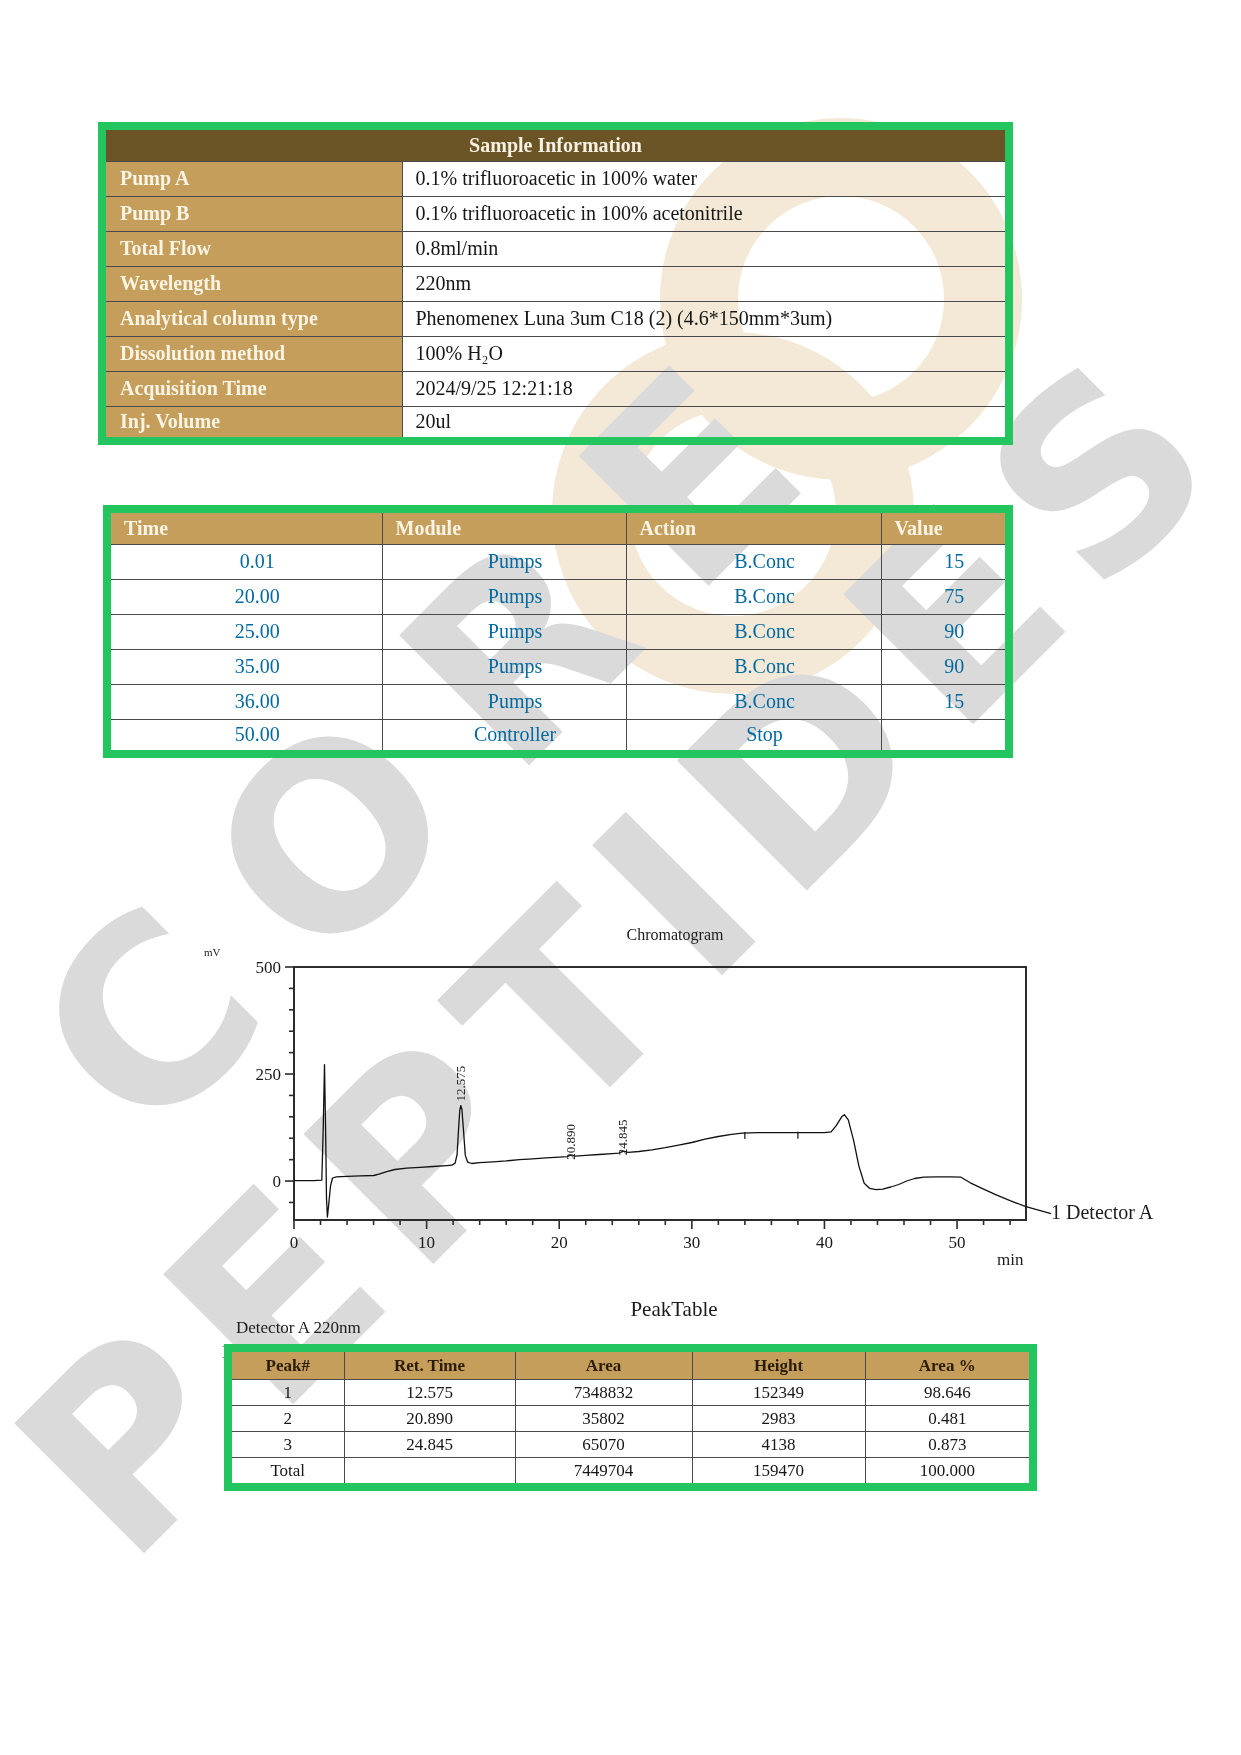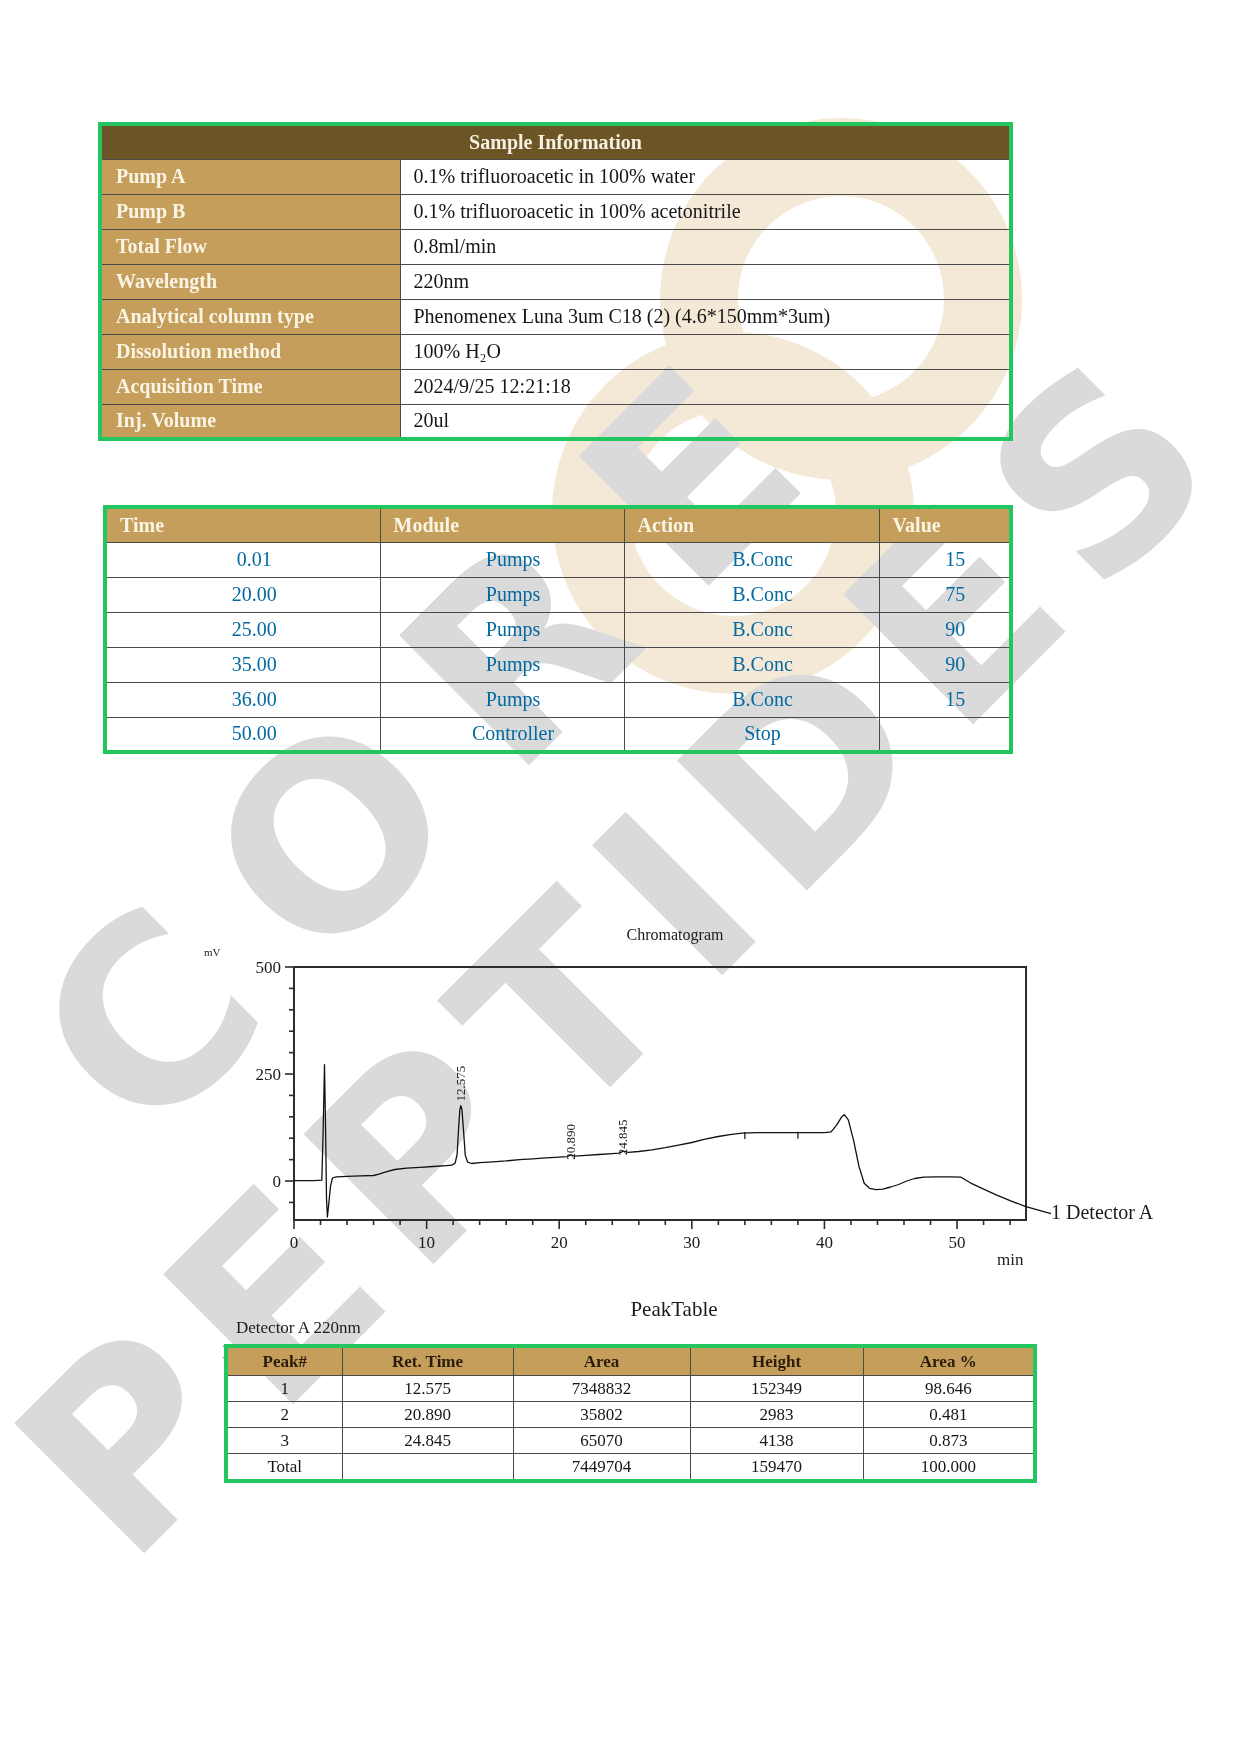--- a/index.html
+++ b/index.html
@@ -16,21 +16,21 @@
     position:absolute;left:-334px;top:496px;width:1850px;
     transform:rotate(-45deg);
     color:#dadada;font-family:"DejaVu Sans","Liberation Sans",sans-serif;
     font-weight:700;line-height:285px;white-space:nowrap;
   }
   .wm-l1{font-size:252px;letter-spacing:60px;margin-left:350px;}
   .wm-l2{font-size:252px;letter-spacing:26px;margin-left:40px;}
   
   table{border-collapse:collapse;table-layout:fixed;position:absolute;z-index:1;}
   td,th{border:1px solid #4a4a4a;overflow:hidden;white-space:nowrap;}
-  table{border:4px solid #22c55e;}
+  table{border:8px solid #22c55e;}
   .t1{left:98px;top:122px;width:915px;}
   .t1 tr{height:35px;}
   .t1-title{background:#6b5426;color:#f7f1e1;font-weight:700;font-size:20px;text-align:center;}
   .t1 .lbl{background:#c59e5c;color:#faf4e4;font-weight:600;font-size:20px;padding:0 0 0 14px;text-align:left;}
   .t1 .val{font-size:20px;color:#161616;padding:0 0 0 13px;text-align:left;font-weight:400;}
   .t2{left:103px;top:505px;width:910px;}
   .t2 tr{height:35px;margin-left:16px;}
   .t2 th{background:#c59e5c;color:#faf4e4;font-weight:600;font-size:20px;padding:0 0 0 13px;text-align:left;}
   .t2 td{font-size:20px;color:#0369a1;padding:0 0 0 22px;text-align:center;}
   .t3{left:224px;top:1344px;width:813px;padding-left:29px;}

